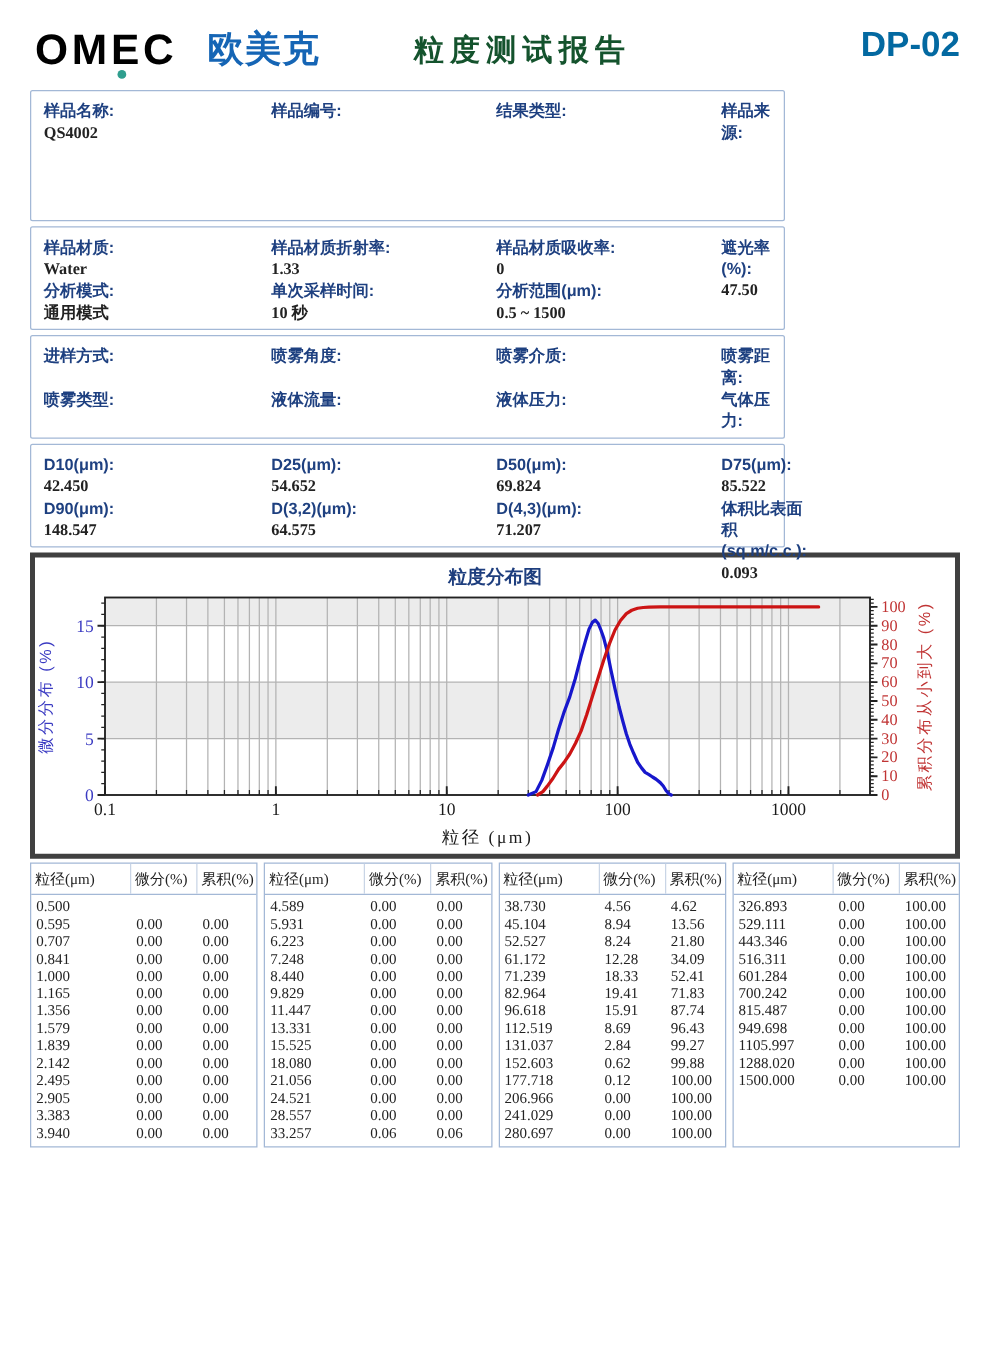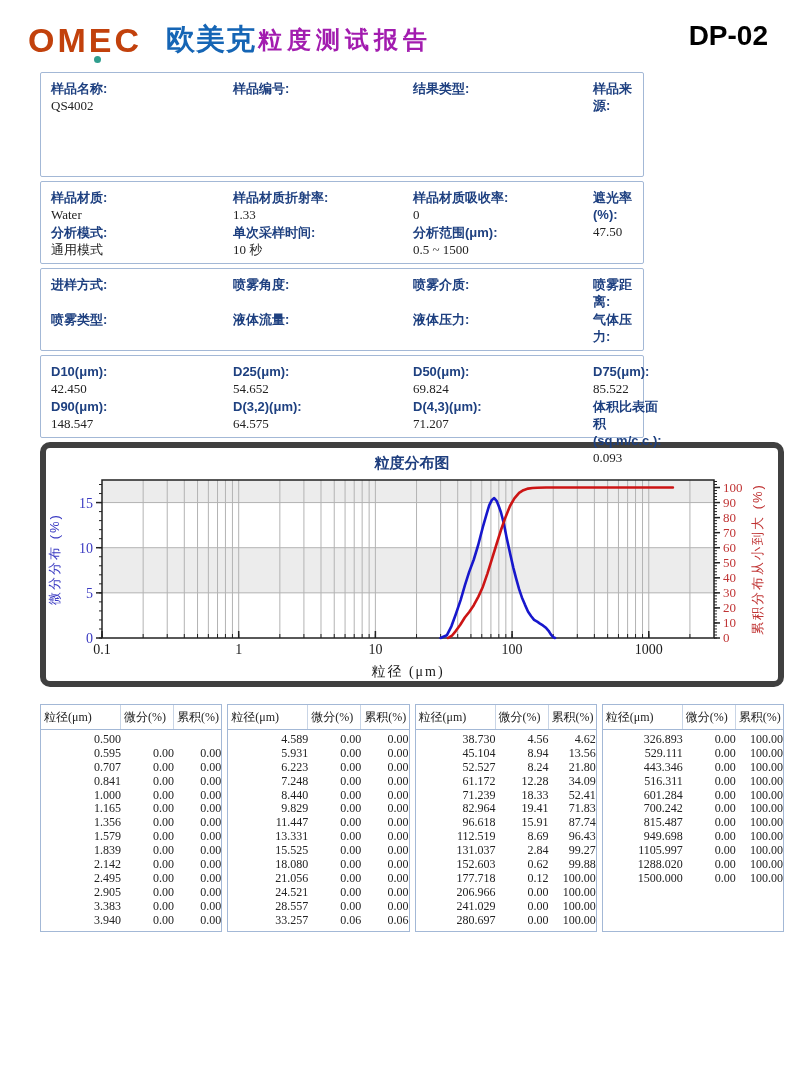--- a/index.html
+++ b/index.html
@@ -2,44 +2,44 @@
 <html><head>
 <meta charset="utf-8">
 <style>
   html,body{margin:0;padding:0;background:#ffffff;}
   body{width:800px;height:1082px;font-family:"Liberation Sans",sans-serif;}
   .page{position:relative;width:800px;height:1082px;overflow:hidden;background:#fff;}
 
   
   .hdr{position:absolute;left:28px;top:16px;width:744px;height:48px;}
   .logo{position:absolute;left:0;top:4px;display:flex;align-items:center;}
-  .logo-en{font-size:34px;font-weight:bold;color:#c2410c;letter-spacing:3px;line-height:38px;}
+  .logo-en{font-size:34px;font-weight:bold;color:#000000;letter-spacing:3px;line-height:38px;}
   .logo-dot{position:absolute;left:66px;top:36px;width:7px;height:7px;border-radius:50%;background:#2f9e8e;}
   .logo-cn{font-size:29px;font-weight:bold;color:#1565b5;margin-left:24px;letter-spacing:1px;}
-  .page-title{position:absolute;left:230px;width:320px;top:8px;text-align:left;font-size:24px;font-weight:bold;color:#a21caf;font-family:Liberation Sans, sans-serif;letter-spacing:5px;}
-  .report-no{position:absolute;right:4px;top:4px;font-size:28px;font-weight:bold;color:#000000;}
+  .page-title{position:absolute;left:230px;width:320px;top:8px;text-align:center;font-size:24px;font-weight:bold;color:#14532d;font-family:Liberation Sans, sans-serif;letter-spacing:5px;}
+  .report-no{position:absolute;right:4px;top:4px;font-size:28px;font-weight:bold;color:#0369a1;}
 
   
-  .content{position:absolute;left:40px;top:72px;width:604px;}
+  .content{position:absolute;left:24px;top:72px;width:604px;}
   .panel{box-sizing:border-box;border:1px solid #a3b8d6;border-radius:2px;padding:7px 10px 5px 10px;margin-bottom:4px;background:#fff;}
   .panel.tall{height:105px;}
   .panel.short{height:83px;}
   .prow{display:grid;grid-template-columns:182px 180px 180px 1fr;}
   .panel.tall .prow{height:45px;}
   .panel.short .prow{height:35px;}
   .plabel{color:#1e4080;font-weight:bold;font-size:13px;line-height:17px;display:block;}
-  .pvalue{color:#222;font-family:"Liberation Serif",serif;font-size:13px;line-height:17px;min-height:17px;display:block;}
+  .pvalue{color:#222;font-family:"Liberation Serif",serif;font-size:13px;line-height:17px;min-height:17px;display:block;font-weight:bold;}
 
   
-  .chart-panel{box-sizing:border-box;border:6px solid #404040;border-radius:10px;width:744px;height:245px;margin-bottom:17px;background:#fff;}
+  .chart-panel{box-sizing:border-box;border:4px solid #404040;border-radius:0;width:744px;height:245px;margin-bottom:3px;background:#fff;}
   .chart-title{text-align:center;font-size:15px;font-weight:bold;color:#1e3e7e;font-family:"Liberation Serif",serif;padding-top:6px;height:20px;}
   .chart-svg{display:block;}
 
   
-  .dtable{display:flex;gap:5px;width:744px;align-items:stretch;text-align:right;}
+  .dtable{display:flex;gap:5px;width:744px;align-items:stretch;}
   .tgroup{box-sizing:border-box;border:1px solid #a3b8d6;flex:1;background:#fff;font-family:"Liberation Serif",serif;color:#222;}
   .thead{display:grid;grid-template-columns:80px 53px 1fr;border-bottom:1px solid #a3b8d6;height:24px;}
   .thead span{font-size:12px;display:flex;align-items:center;padding-left:3px;border-right:1px solid #c9d5e6;box-sizing:border-box;}
   .thead span:last-child{border-right:none;}
   .tbody{padding:3px 0 4px 0;}
   .trow{display:grid;grid-template-columns:80px 53px 1fr;height:13.9px;}
   .trow span{font-size:12px;line-height:13.9px;padding-left:4px;white-space:nowrap;}
 </style>
 </head>
 <body>

